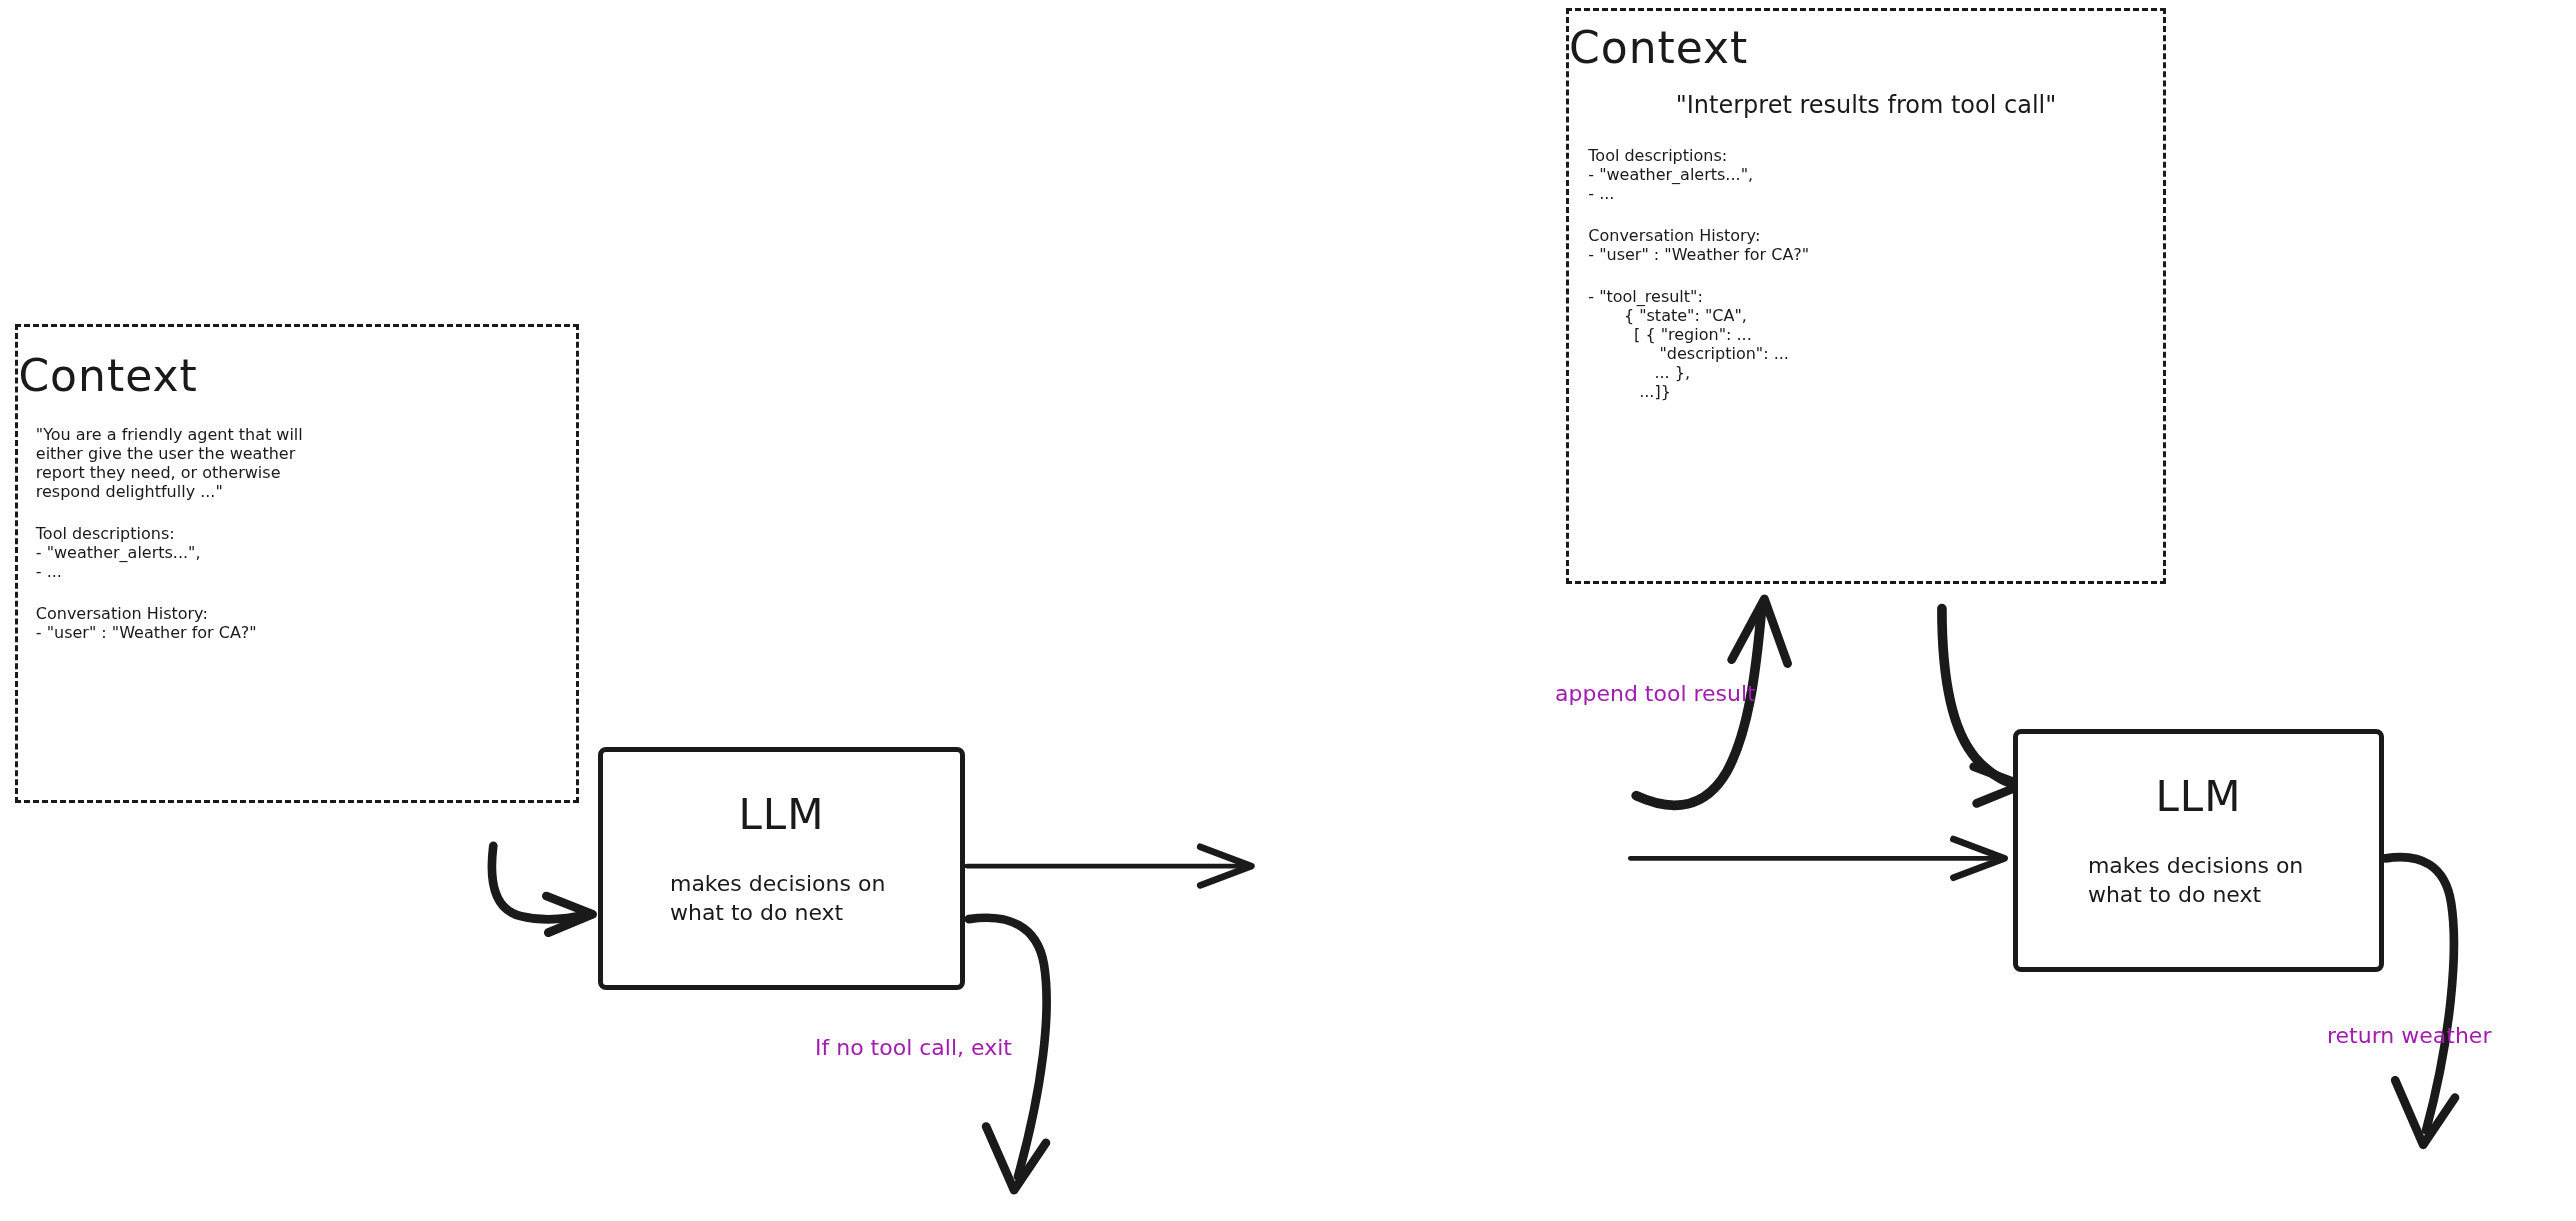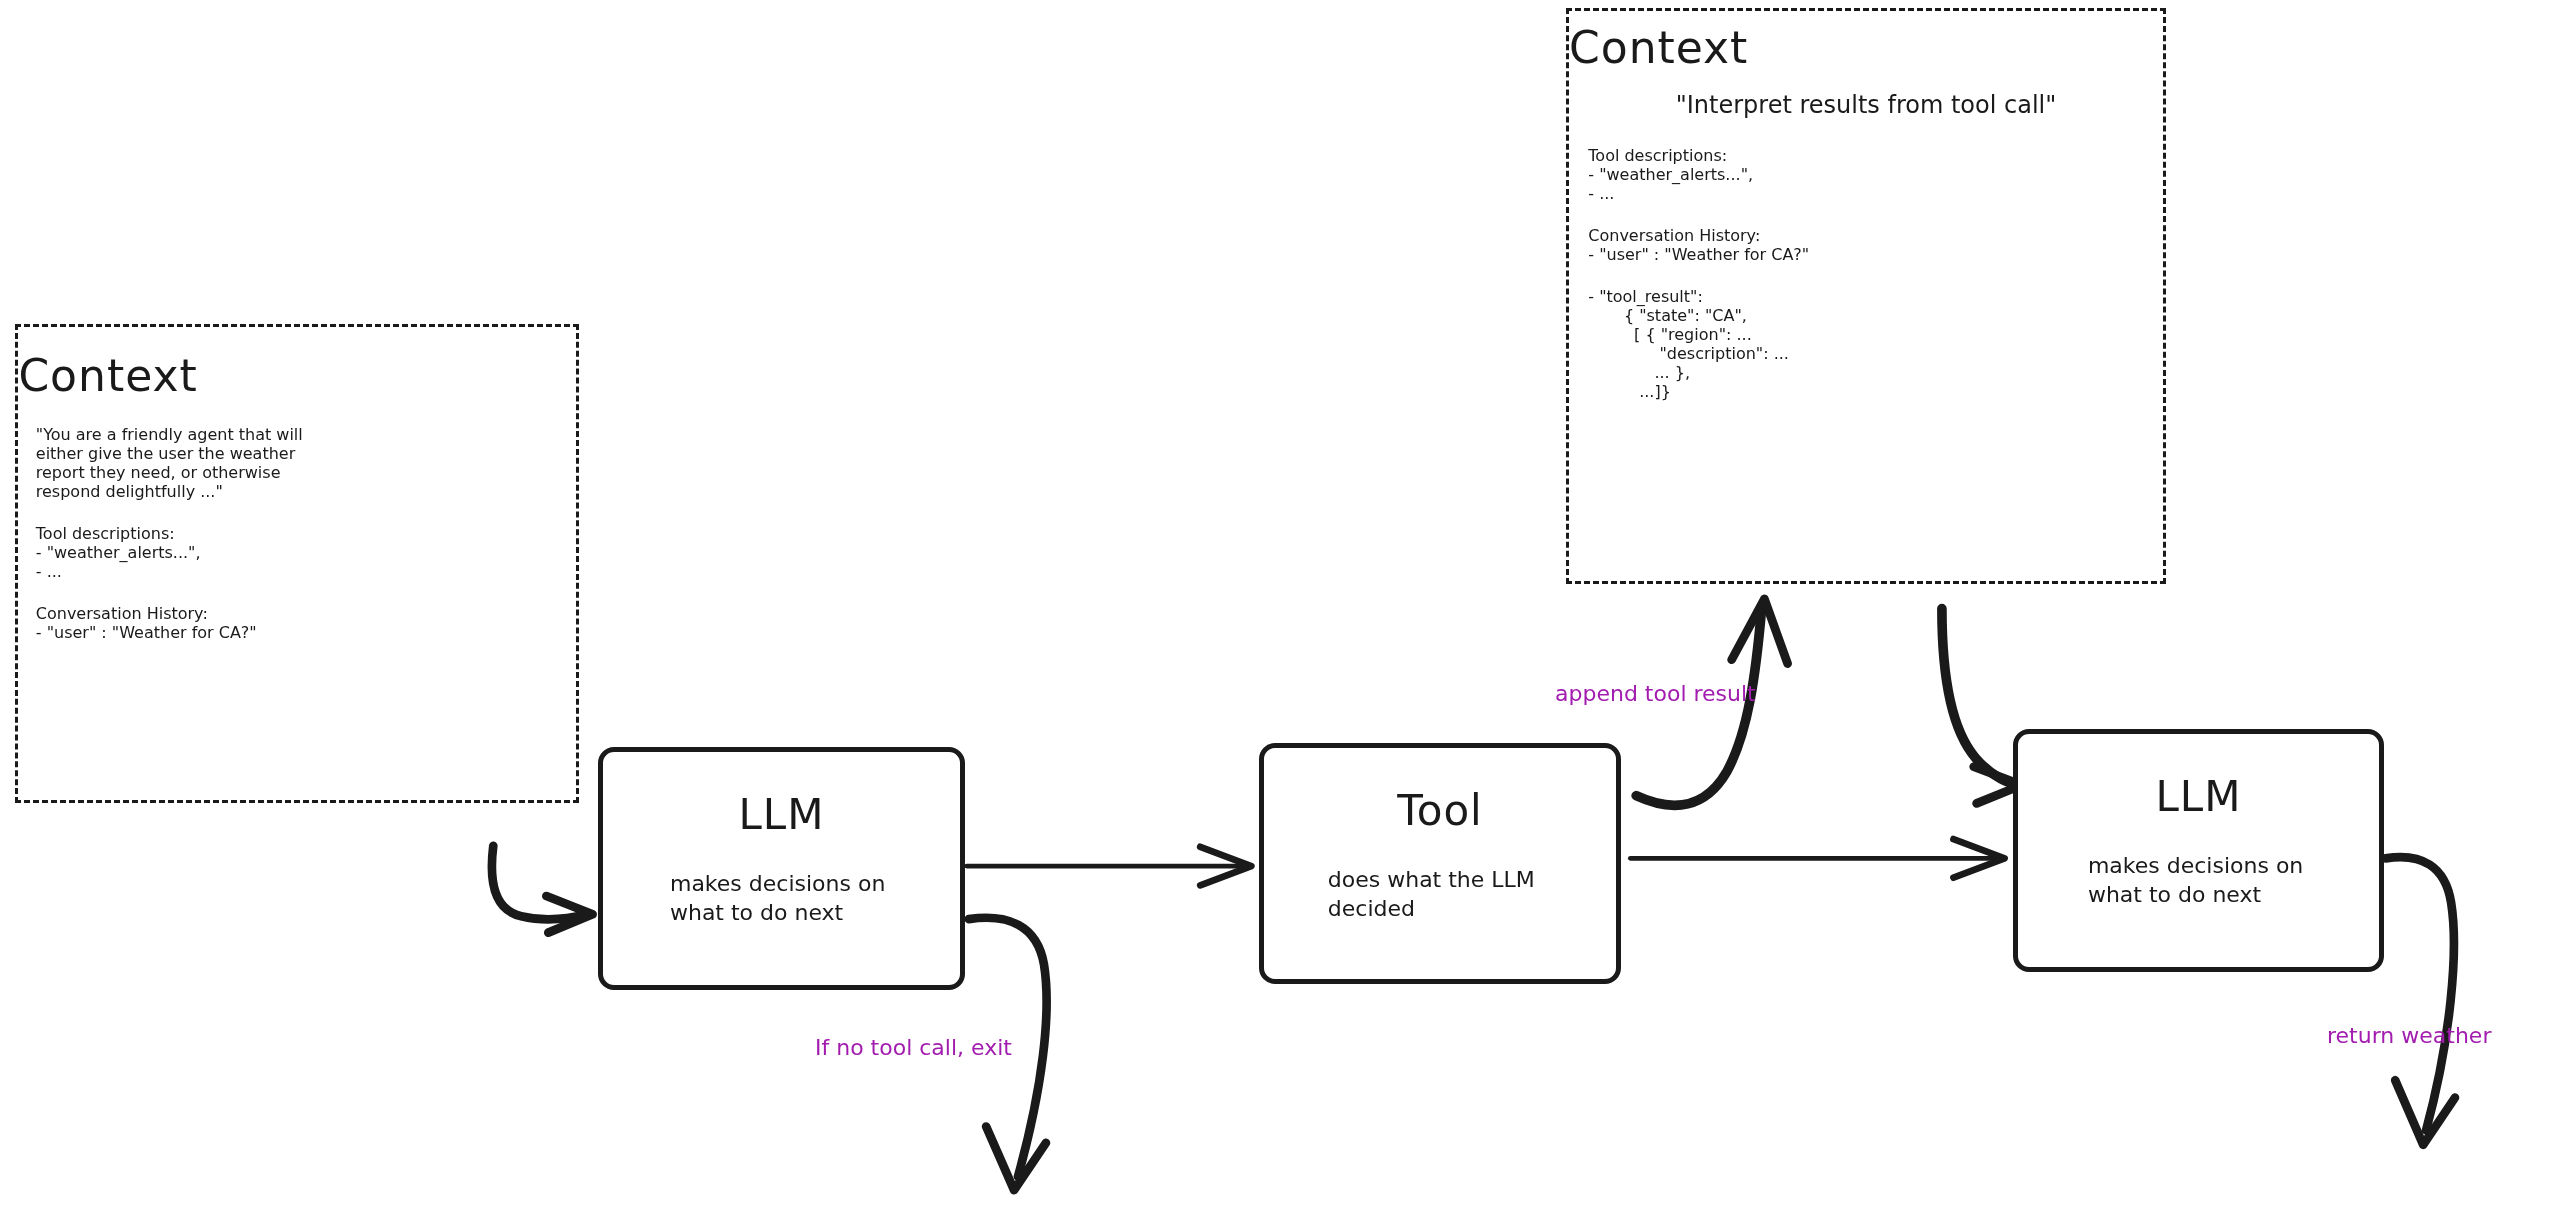--- a/index.html
+++ b/index.html
@@ -74,21 +74,21 @@
   #ctx-right .ctx-content {
     margin: 25px 0 0 19.3px;
     width: 560px;
   }
 
   
   .node-box {
     position: absolute;
     box-sizing: border-box;
     border: 5.8px solid #1a1a1a;
-    border-radius: 16px;
+    border-radius: 8px;
     background: #ffffff;
     display: flex;
     flex-direction: column;
     align-items: center;
   }
   .node-title {
     font-size: 42px;
     line-height: 1;
     letter-spacing: 1px;
     margin-top: 42px;
@@ -202,25 +202,20 @@
           ...]}</div>
     </div>
   </div>
 
   <div class="node-box" id="node-llm1">
     <div class="node-title">LLM</div>
     <div class="node-sub">makes decisions on
 what to do next</div>
   </div>
 
-  <div class="node-box" id="node-tool">
-    <div class="node-title">Tool</div>
-    <div class="node-sub">does what the LLM
-decided</div>
-  </div>
 
   <div class="node-box" id="node-llm2">
     <div class="node-title">LLM</div>
     <div class="node-sub">makes decisions on
 what to do next</div>
   </div>
 
   <div class="edge-label" id="lbl-append">append tool result</div>
   <div class="edge-label" id="lbl-exit">If no tool call, exit</div>
   <div class="edge-label" id="lbl-return">return weather</div>

